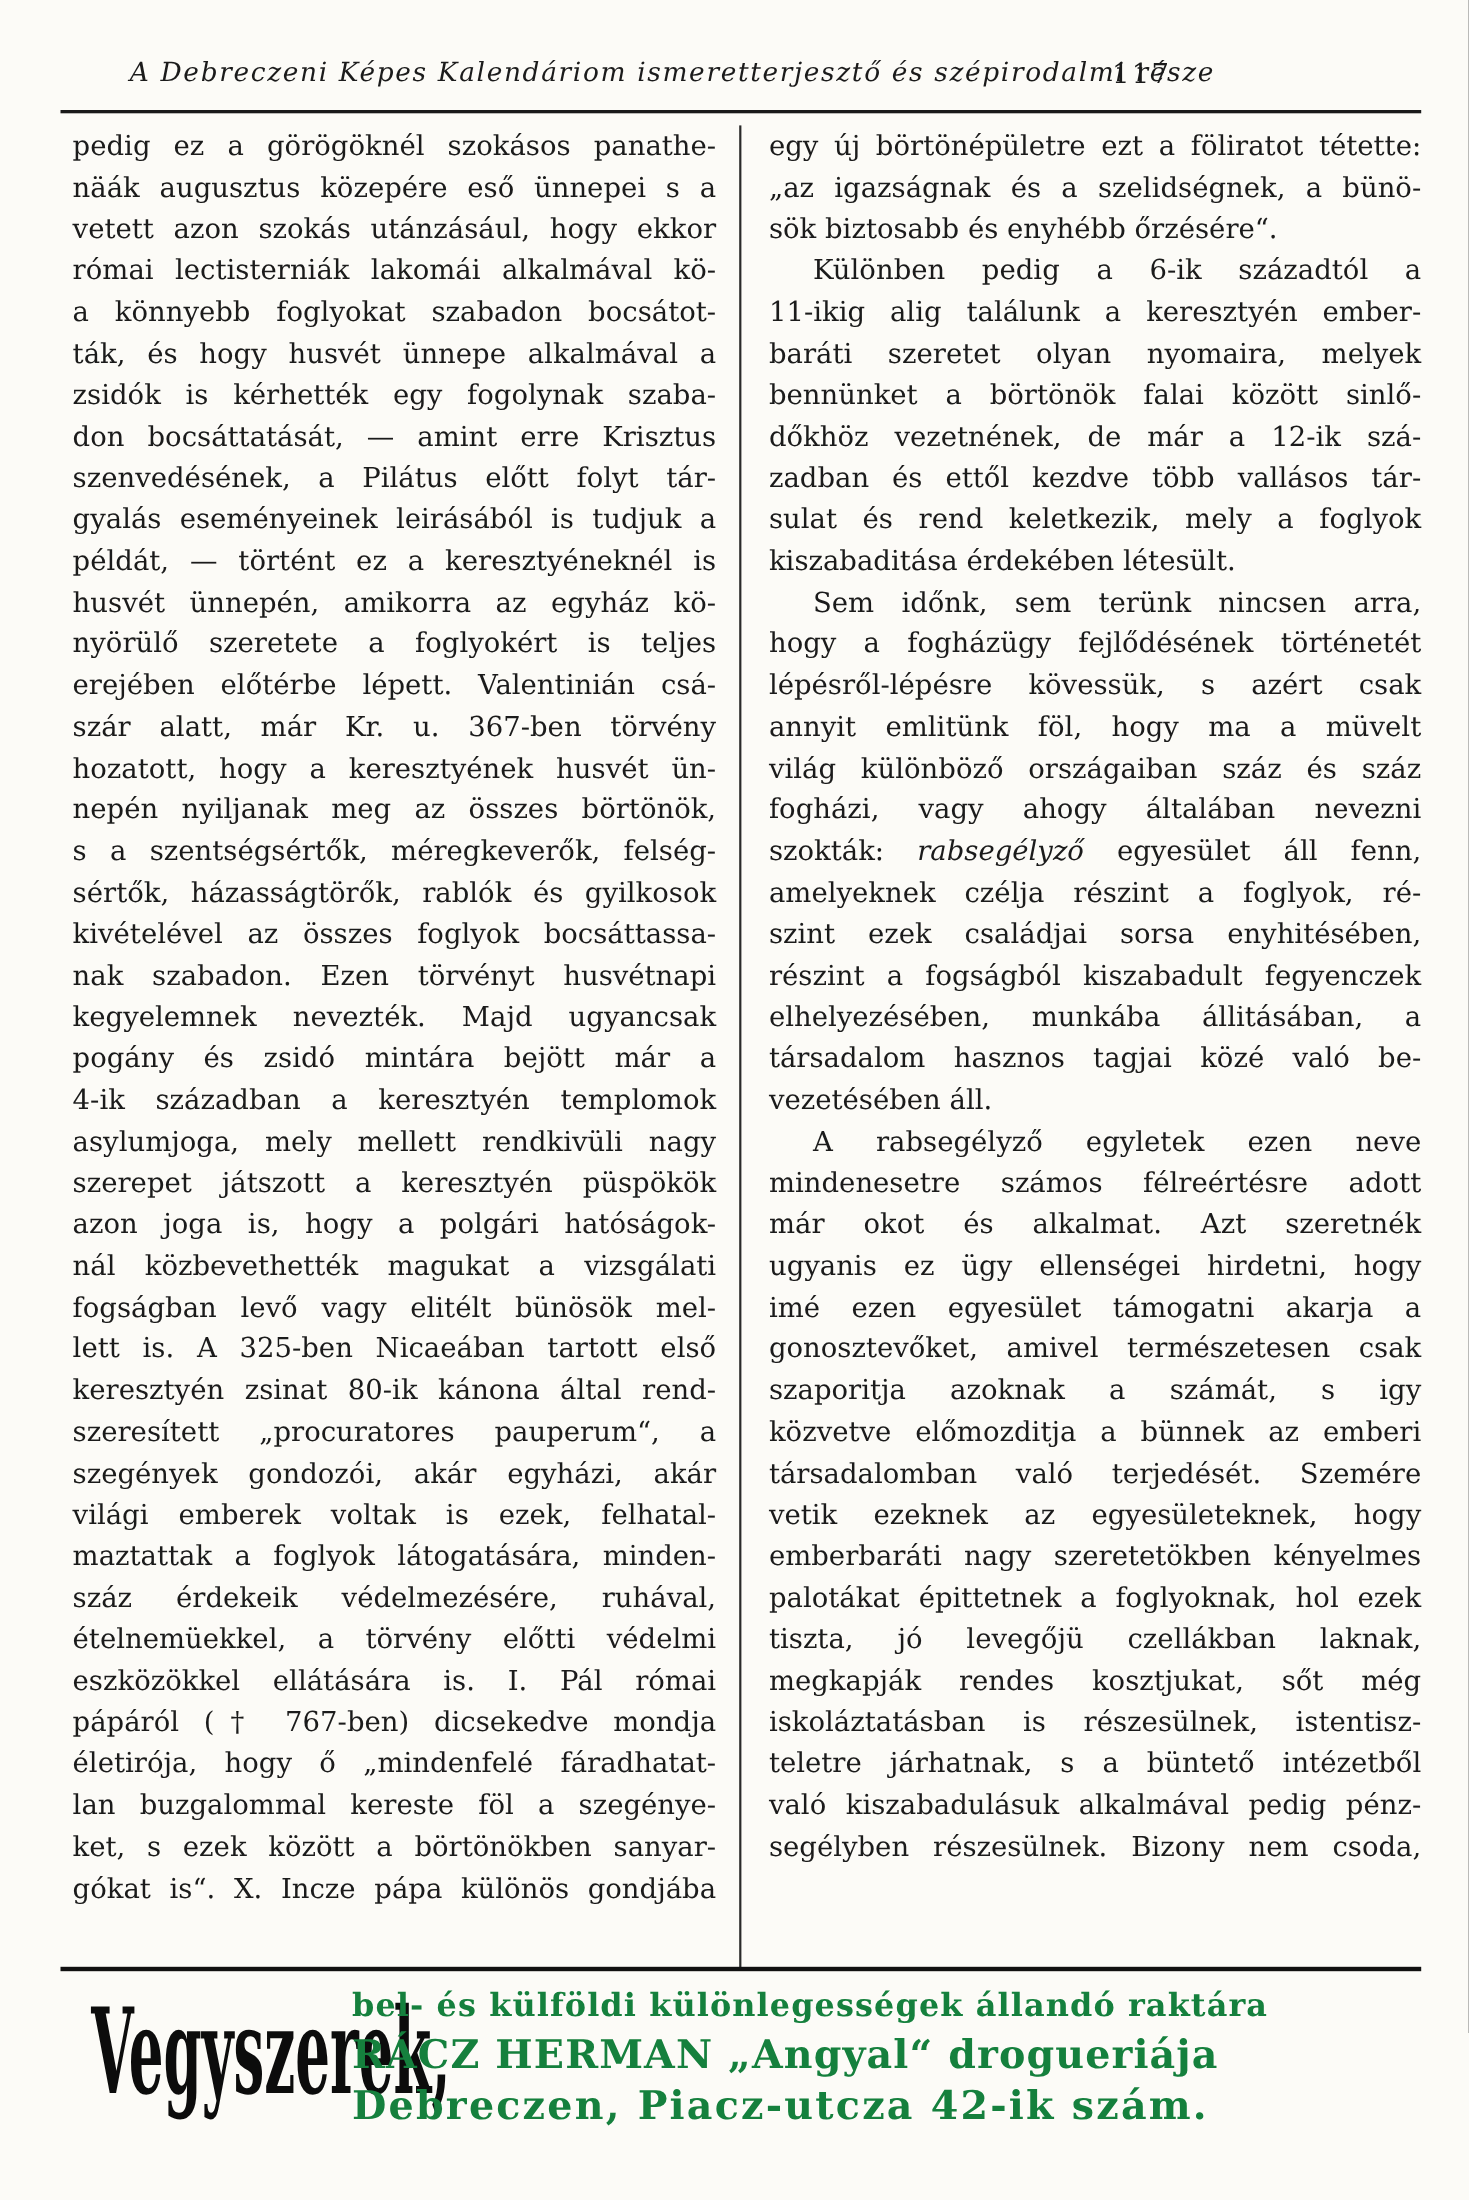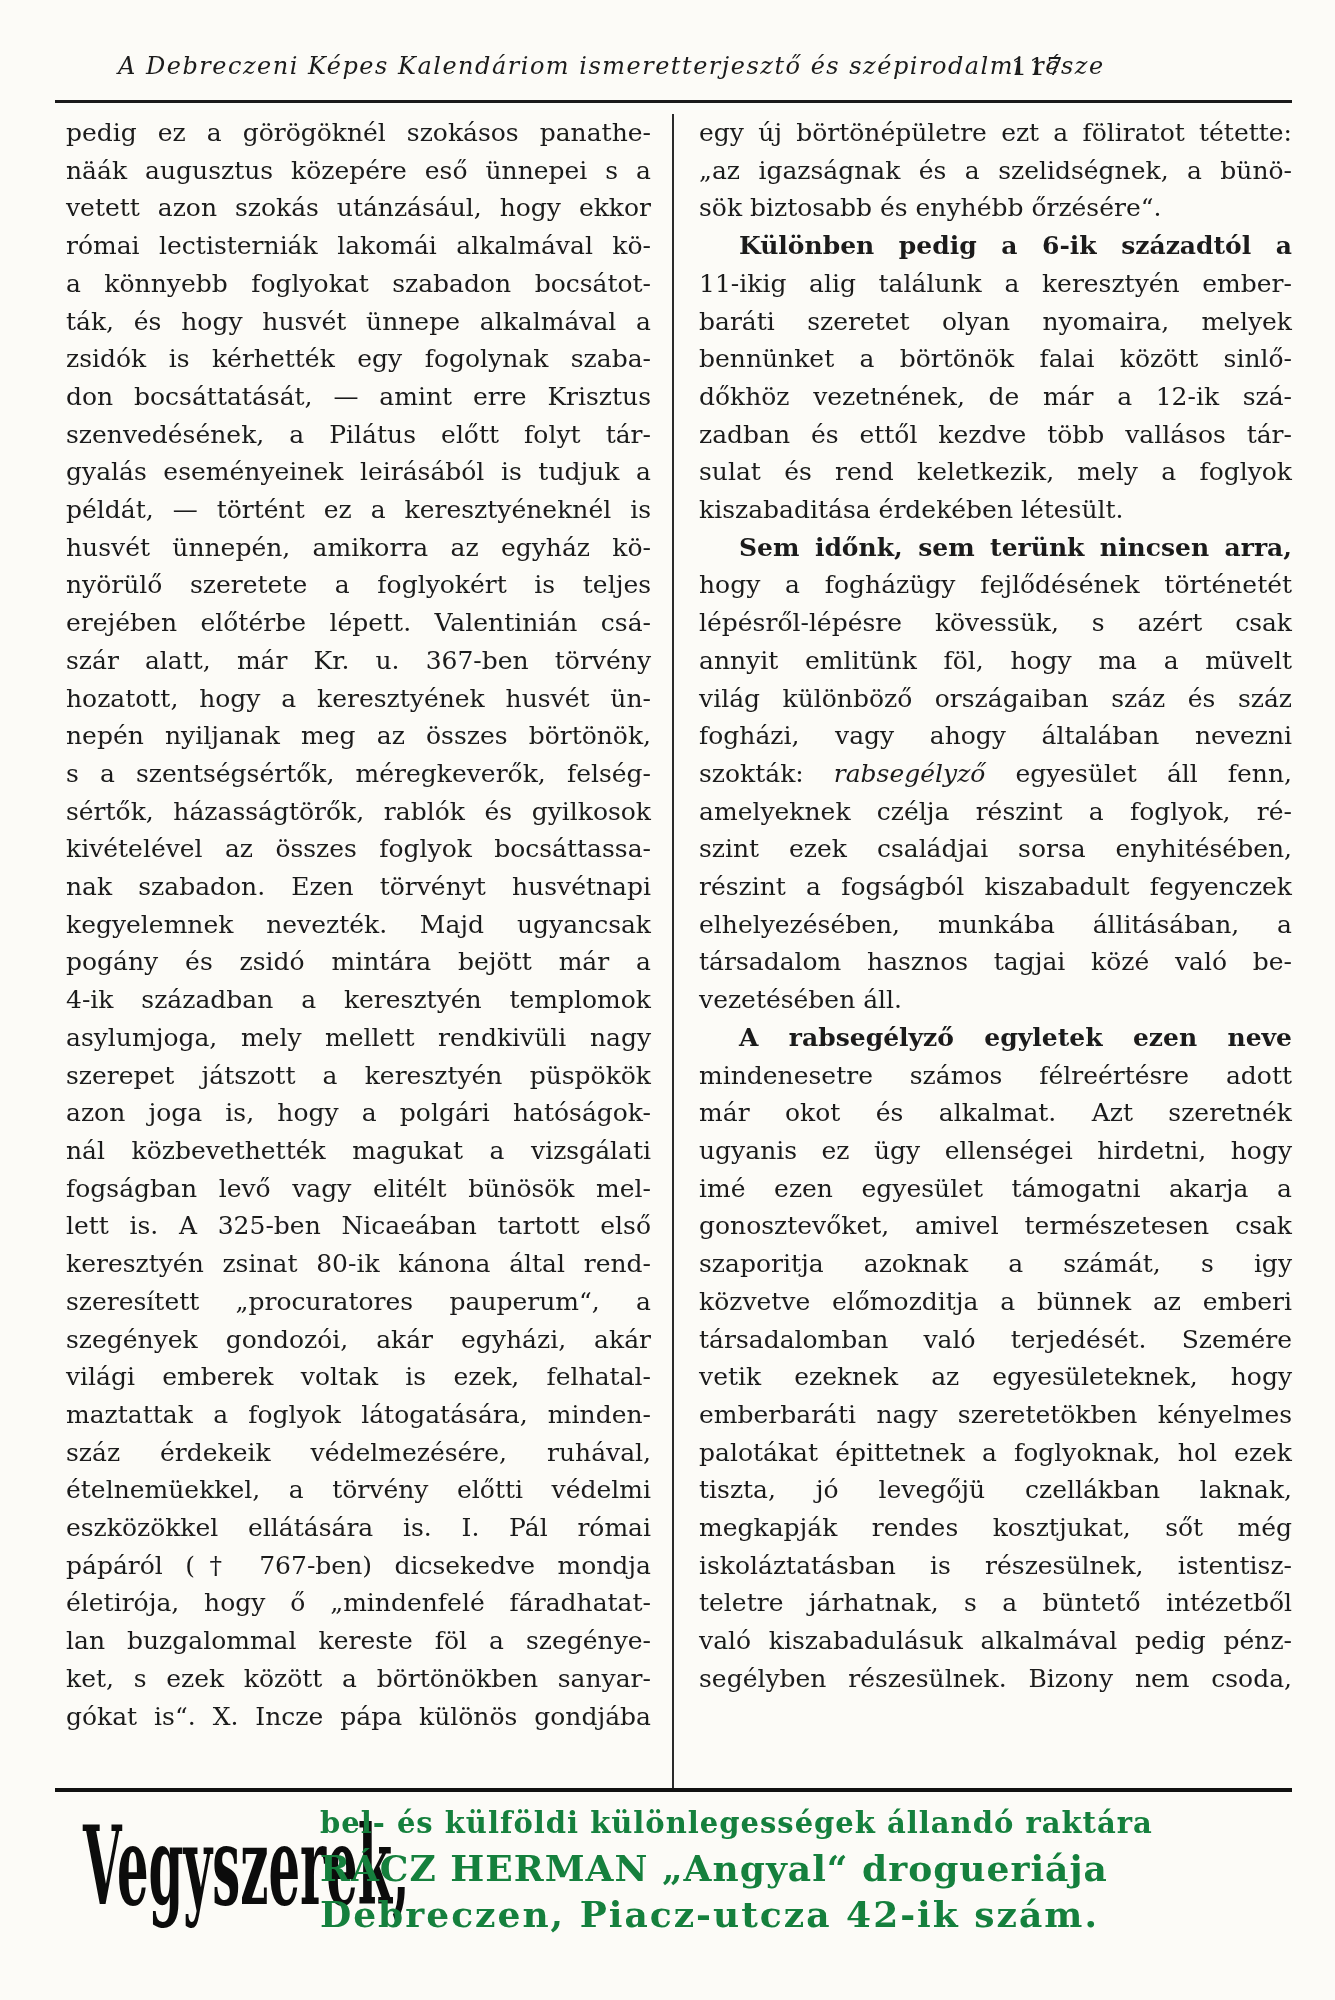--- a/index.html
+++ b/index.html
@@ -28,21 +28,21 @@
     justify-content:center;
   }
   .col { width:586px; font-size:25px; line-height:37.7px; }
   .col-right { width:594px; }
   .divider {
     width:2px; background:#2a2a2a; margin-left:21px; margin-right:25px;
     height:1676px;
   }
   .line { text-align:justify; text-align-last:justify; }
   .line.end { text-align-last:left; }
-  .line.indent { text-indent:40px;font-weight:bold; }
+  .line.indent { text-indent:40px; }
   .footer-rule {
     position:absolute; top:1788px; left:55px; width:1237px; height:4px;
     background:#111;
   }
   .ad { position:absolute; top:1798px; left:65px; width:1230px; height:200px; }
   .ad-word {
     position:absolute; top:14px; left:18px;
     font-size:108px; font-weight:bold; line-height:1;
     transform:scaleX(0.46); transform-origin:left top;
     white-space:nowrap; color:#0c0c0c;

